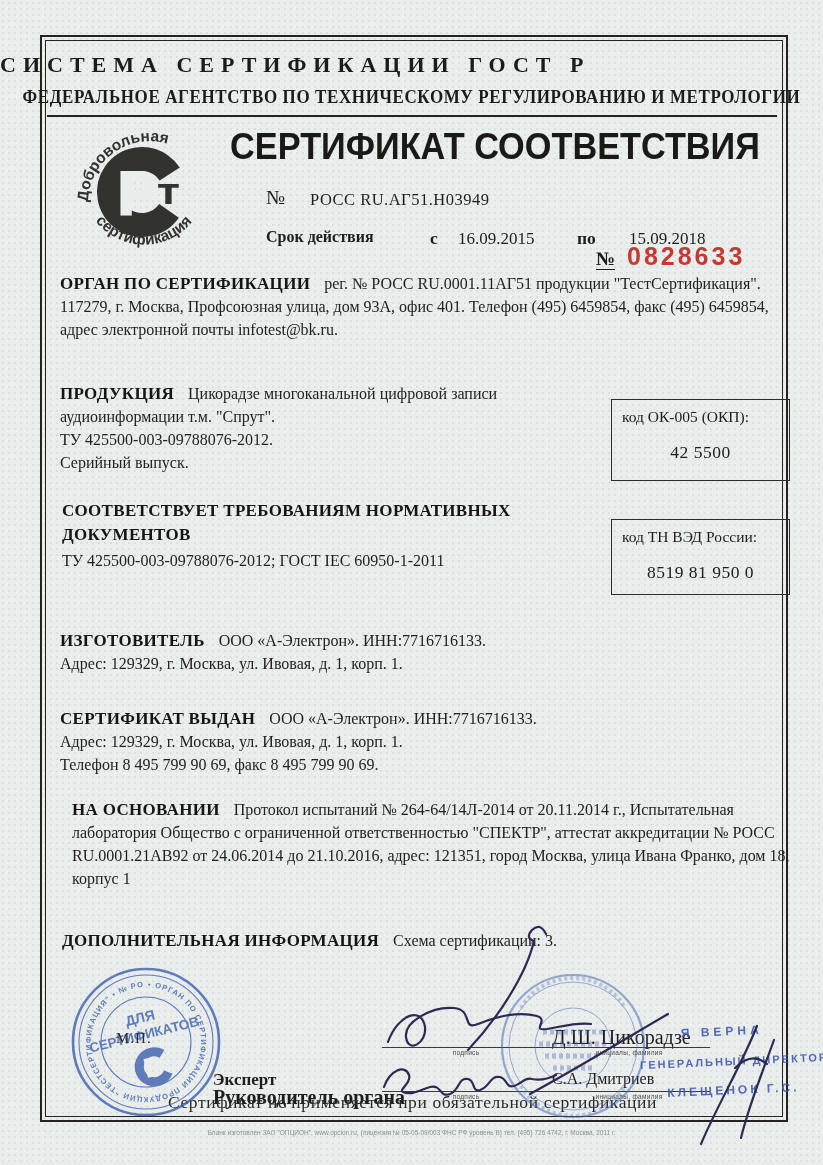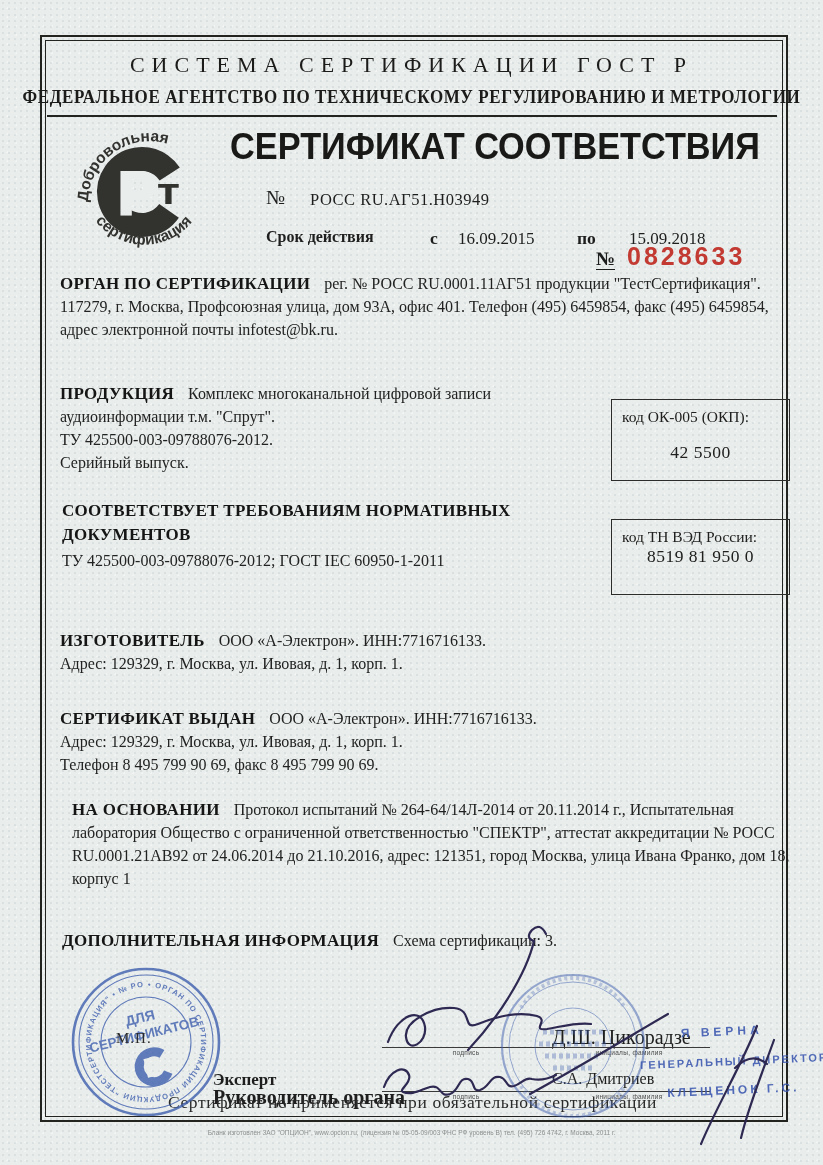--- a/index.html
+++ b/index.html
@@ -10,21 +10,21 @@
       radial-gradient(rgba(150,168,175,.18) 1px, transparent 1px),
       radial-gradient(rgba(255,255,255,.45) 1px, transparent 1px);
     background-size:6px 6px, 9px 9px;
     background-position:0 0, 3px 4px;
     font-family:"Liberation Serif",serif;color:#1e1e1e;
   }
   .abs{position:absolute;}
   .frame{position:absolute;left:40px;top:35px;width:744px;height:1083px;border:2px solid #23231f;}
   .frame-in{position:absolute;inset:3px;border:1.5px solid #23231f;}
   .hr1{position:absolute;left:47px;top:115px;width:730px;border-top:2px solid #23231f;height:0;}
-  .h1{left:0;right:0;top:52px;text-align:center;font-weight:normal;font-size:22px;letter-spacing:7px;color:#1b1b19;}
+  .h1{left:0;right:0;top:52px;font-weight:bold;font-size:22px;letter-spacing:7px;color:#1b1b19;}
   .h2{left:0;right:0;top:87px;text-align:center;font-weight:bold;font-size:17px;letter-spacing:.6px;transform:scale(1,1.1);color:#1b1b19;}
   .doc-title{left:212px;top:126px;width:566px;text-align:center;font-family:"Liberation Sans",sans-serif;
     font-weight:bold;font-size:35px;letter-spacing:0px;color:#191917;transform:scale(.98,1.08);}
   .b{font-weight:bold;}
   .sec{position:absolute;font-size:16px;line-height:1.42;color:#222;}
   .sec .sh{font-weight:bold;font-size:17px;letter-spacing:.3px;margin-right:10px;color:#151515;}
   .codebox{position:absolute;border:1.6px solid #2c2c2a;padding:8px 10px;font-size:15.5px;color:#20201e;}
   .codebox .val{text-align:center;font-size:17.5px;letter-spacing:.5px;}
   .fieldline{position:absolute;border-top:1.2px solid #3a3a3a;}
   .cap{display:block;text-align:center;font-family:"Liberation Sans",sans-serif;font-size:6.5px;color:#4c4c4c;padding-top:1px;letter-spacing:.3px;}
@@ -87,39 +87,39 @@
   <span class="abs numlbl" style="left:596px;top:249px">№</span>
   <span class="abs rednum" style="left:627px;top:242px">0828633</span>
 
   <p class="sec" style="left:60px;top:272px;width:716px;margin:0">
     <span class="sh">ОРГАН ПО СЕРТИФИКАЦИИ</span>
     <span>рег. № РОСС RU.0001.11АГ51 продукции "ТестСертификация". 117279, г. Москва, Профсоюзная улица, дом 93А, офис 401. Телефон (495) 6459854, факс (495) 6459854, адрес электронной почты infotest@bk.ru.</span>
   </p>
 
   <div class="sec" style="left:60px;top:382px;width:548px">
     <div><span class="sh">ПРОДУКЦИЯ</span>
-      <span>Комплекс многоканальной цифровой записи</span></div>
+      <span>Цикорадзе многоканальной цифровой записи</span></div>
     <div>аудиоинформации т.м. "Спрут".</div>
     <div>ТУ 425500-003-09788076-2012.</div>
     <div>Серийный выпуск.</div>
   </div>
 
   <div class="codebox" style="left:611px;top:399px;width:157px;height:64px">
     <div>код ОК-005 (ОКП):</div>
     <div class="val" style="margin-top:16px">42 5500</div>
   </div>
 
   <div class="sec" style="left:62px;top:499px;width:560px">
     <span class="sh" style="display:block;margin-bottom:3px">СООТВЕТСТВУЕТ ТРЕБОВАНИЯМ НОРМАТИВНЫХ ДОКУМЕНТОВ</span>
     <div>ТУ 425500-003-09788076-2012; ГОСТ IEC 60950-1-2011</div>
   </div>
 
   <div class="codebox" style="left:611px;top:519px;width:157px;height:58px">
     <div>код ТН ВЭД России:</div>
-    <div class="val" style="">8519 81 950 0</div>
+    <div class="val" style="margin-top:16px">8519 81 950 0</div>
   </div>
 
   <div class="sec" style="left:60px;top:629px;width:700px">
     <div><span class="sh">ИЗГОТОВИТЕЛЬ</span>
       <span>ООО «А-Электрон». ИНН:7716716133.</span></div>
     <div>Адрес: 129329, г. Москва, ул. Ивовая, д. 1, корп. 1.</div>
   </div>
 
   <div class="sec" style="left:60px;top:707px;width:700px">
     <div><span class="sh">СЕРТИФИКАТ ВЫДАН</span>

